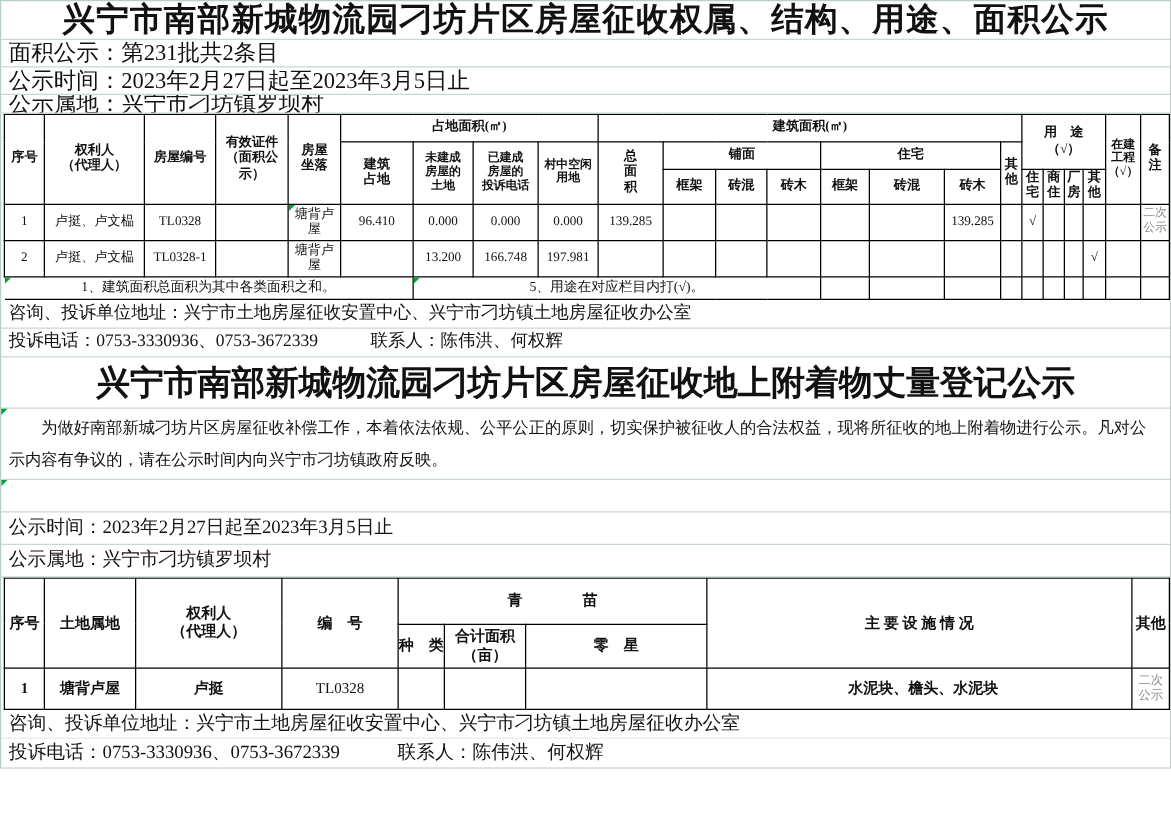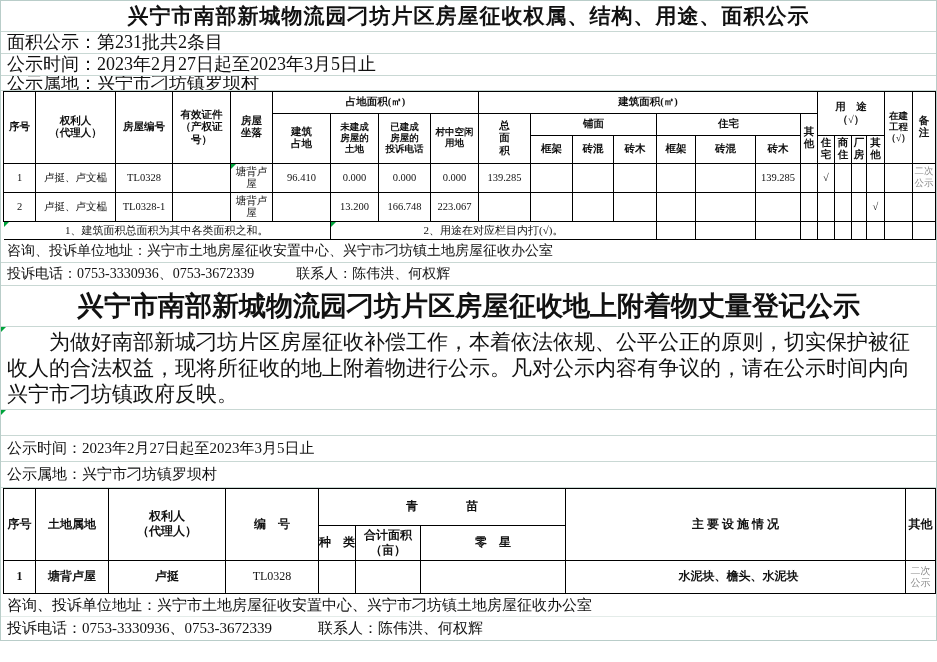--- a/index.html
+++ b/index.html
@@ -1,19 +1,19 @@
 <!DOCTYPE html>
 <html><head>
 <meta charset="utf-8">
 <style>
   * { margin:0; padding:0; box-sizing:border-box; }
   body { width:937px; background:#fff; font-family:"Liberation Serif","DejaVu Serif",serif; color:#111; }
   .doc { width:937px; border:1px solid #b9cdc9; background:#fff; position:relative; }
 
-  .s1-title { font-size:21px; font-weight:bold; text-align:center; line-height:30px; height:31px; border-bottom:1px solid #c9d8d4; letter-spacing:1px; }
+  .s1-title { font-size:26px; font-weight:bold; text-align:center; line-height:30px; height:31px; border-bottom:1px solid #c9d8d4; letter-spacing:1px; }
   .intro { position:relative; font-size:14.5px; line-height:21px; padding:1px 6px 1px 4px; text-indent:2em; border-bottom:1px solid #c9d8d4; }
   .info-row { position:relative; font-size:18px; line-height:21px; height:22px; padding-left:6px; border-bottom:1px solid #c9d8d4; overflow:hidden; }
   .info-row.short { height:15px; line-height:14px; }
 
   table { border-collapse:collapse; table-layout:fixed; width:933px; margin:0 auto 0 2px; }
   th, td { border:1px solid #000; text-align:center; vertical-align:middle; overflow:hidden; position:relative; }
   th { font-weight:bold; white-space:pre-line; }
   .t1 th { font-size:10.5px; line-height:1.18; padding:1px 0; }
   .t1 td { font-size:10.5px; line-height:1.15; }
   .t1 .r-data { height:29px; }
@@ -24,21 +24,21 @@
   .t2 td { font-size:12px; }
   .t2 .r-data { height:33px; font-weight:bold; }
   .t2 .r-data .mono, .t1 .mono { font-family:"Liberation Serif","DejaVu Serif",serif; }
   .t2 .remark { color:#8a8a8a; font-size:10px; font-weight:normal; line-height:1.2; }
   .t2 .left { text-align:center; padding-left:6px; }
 
   .contact { font-size:14px; line-height:22px; height:23px; padding-left:6px; border-bottom:1px solid #c9d8d4; overflow:hidden; }
   .contact .gap { display:inline-block; width:42px; }
 
   .s2-title { font-size:27px; font-weight:bold; text-align:center; line-height:40px; height:41px; border-bottom:1px solid #c9d8d4; }
-  .intro2 { position:relative; font-size:21px; line-height:26px; padding:2px 10px 2px 6px; text-indent:2em; border-bottom:1px solid #c9d8d4; }
+  .intro2 { position:relative; font-size:13px; line-height:26px; padding:2px 10px 2px 6px; text-indent:2em; border-bottom:1px solid #c9d8d4; }
   .info-row2 { position:relative; font-size:15px; line-height:25px; height:26px; padding-left:6px; border-bottom:1px solid #c9d8d4; overflow:hidden; }
   .contact2 { font-size:15px; line-height:22px; height:23px; padding-left:6px; overflow:hidden; }
   .contact2 .gap { display:inline-block; width:46px; }
   .contact2.first { border-bottom:1px solid #e4ece9; }
 
   .cm { position:absolute; top:0; left:0; width:0; height:0; border-top:5px solid #00a43b; border-right:5px solid transparent; }
   .chk { font-size:10px; font-style:italic; }
 </style>
 </head>
 <body>
@@ -78,21 +78,21 @@
       <col style="width:28px">
         <col style="width:23px">
     </colgroup>
     <thead>
       <tr style="height:22px">
         <th rowspan="3">序号</th>
         <th rowspan="3">权利人
 （代理人）</th>
         <th rowspan="3">房屋编号</th>
         <th rowspan="3">有效证件
-（产权证号）</th>
+（面积公示）</th>
         <th rowspan="3">房屋
 坐落</th>
         <th colspan="4">占地面积(㎡)</th>
         <th colspan="8">建筑面积(㎡)</th>
         <th colspan="4" rowspan="2">用　途
 （√）</th>
         <th rowspan="3" style="font-size:9.5px">在建
 工程
 （√）</th>
         <th rowspan="3">备 注</th>
@@ -161,39 +161,39 @@
       </tr>
       <tr class="r-data">
         <td>2</td>
         <td>卢挺、卢文榀</td>
         <td class="mono">TL0328-1</td>
         <td></td>
         <td>塘背卢屋</td>
         <td></td>
         <td class="mono">13.200</td>
         <td class="mono">166.748</td>
-        <td class="mono">223.067</td>
+        <td class="mono">197.981</td>
         <td></td>
         <td></td>
         <td></td>
         <td></td>
         <td></td>
         <td></td>
         <td></td>
         <td></td>
         <td></td>
         <td></td>
         <td></td>
         <td class="chk">√</td>
         <td></td>
         <td></td>
       </tr>
       <tr class="r-note">
         <td class="note-cell" colspan="6"><span class="cm"></span><span>1、建筑面积总面积为其中各类面积之和。</span></td>
-        <td class="note-cell" colspan="7"><span class="cm"></span><span>2、用途在对应栏目内打(√)。</span></td>
+        <td class="note-cell" colspan="7"><span class="cm"></span><span>5、用途在对应栏目内打(√)。</span></td>
         <td></td>
           <td></td>
         <td></td>
           <td></td>
         <td></td>
           <td></td>
         <td></td>
           <td></td>
         <td></td>
           <td></td>

